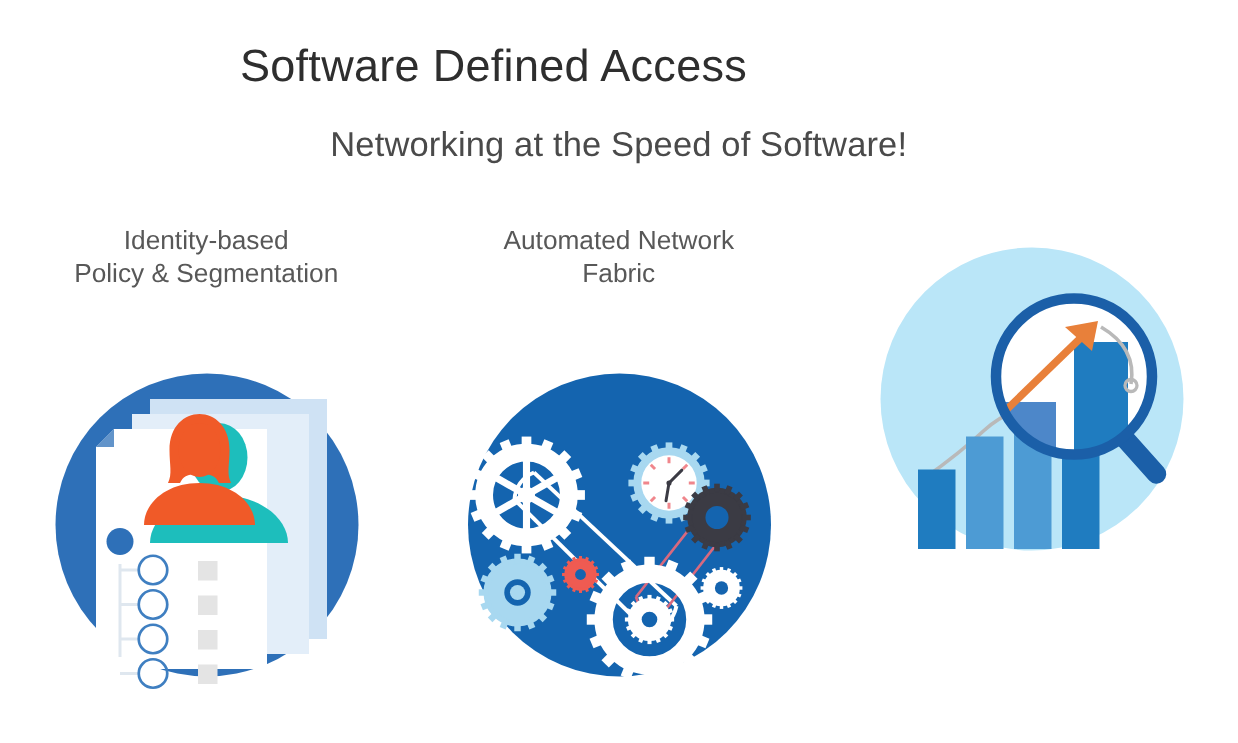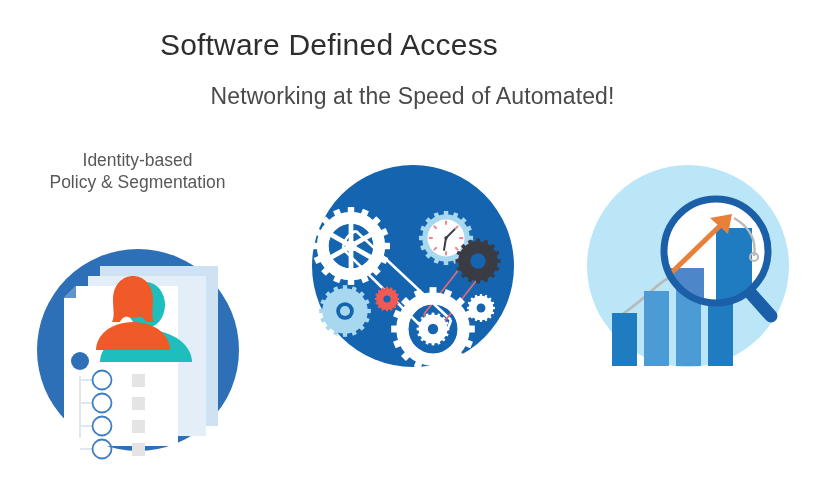--- a/index.html
+++ b/index.html
@@ -75,21 +75,21 @@
     margin-top: 6px;
   }
   .art svg { display: block; }
 </style>
 </head>
 <body>
 
 <div class="slide">
 
   <div class="title">Software Defined Access</div>
-  <div class="subtitle">Networking at the Speed of Automated!</div>
+  <div class="subtitle">Networking at the Speed of Software!</div>
 
   <div class="columns">
 
     <div class="col">
       <div class="col-heading">Identity-based
 Policy &amp; Segmentation</div>
       <div class="art">
         <svg width="220" height="220" viewBox="0 0 220 220" xmlns="http://www.w3.org/2000/svg">
 
           <circle cx="110" cy="110" r="101" fill="#2e70b8"></circle>
@@ -139,20 +139,22 @@
           <g>
             <line x1="52" y1="209" x2="64" y2="209" stroke="#dfe7ef" stroke-width="2"></line>
             <circle cx="74" cy="209" r="9.5" fill="none" stroke="#3f7fc1" stroke-width="1.8"></circle>
             <rect x="104" y="203" width="13" height="13" fill="#e4e4e4"></rect>
           </g>
         </svg>
       </div>
     </div>
 
     <div class="col">
+      <div class="col-heading">Automated Network
+Fabric</div>
       <div class="art">
         <svg width="220" height="220" viewBox="0 0 220 220" xmlns="http://www.w3.org/2000/svg">
           <defs>
 
             <g id="gear16">
               <g>
                 <circle cx="0" cy="0" r="30" fill="none" stroke="currentColor" stroke-width="12"></circle>
                 <g>
                   <rect x="-3.4" y="-41" width="6.8" height="10" fill="currentColor"></rect>
                   <rect x="-3.4" y="-41" width="6.8" height="10" fill="currentColor" transform="rotate(22.5)"></rect>

